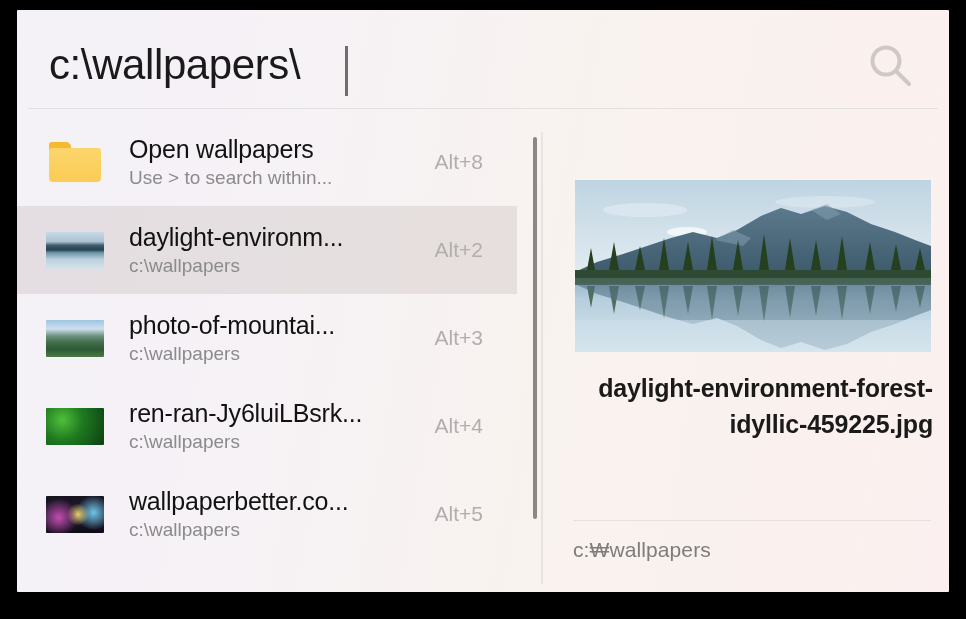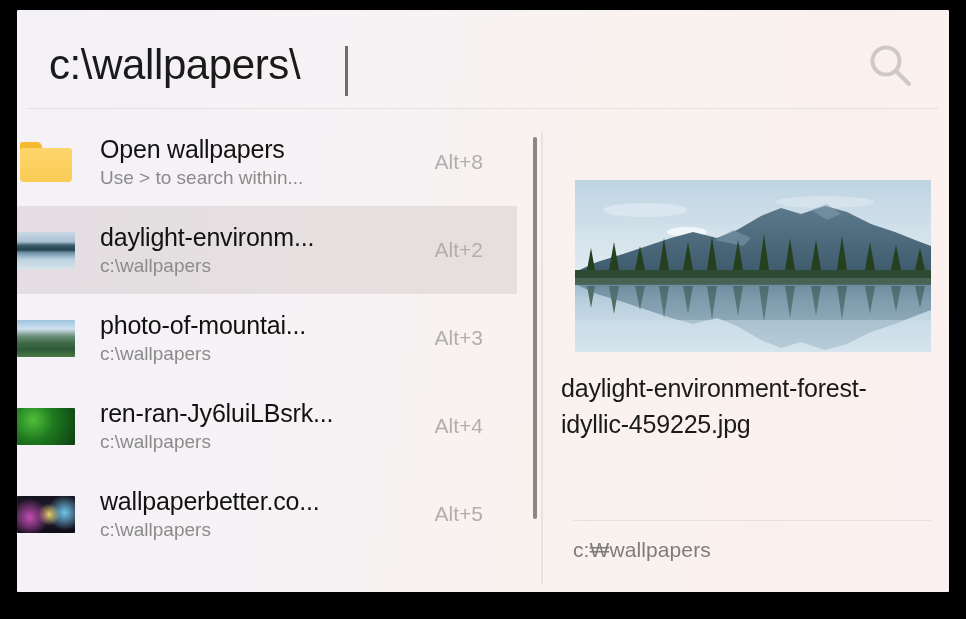--- a/index.html
+++ b/index.html
@@ -78,20 +78,21 @@
     top: 108px;
     width: 500px;
     height: 474px;
     overflow: hidden;
   }
   .result-row {
     position: relative;
     height: 88px;
     display: flex;
     align-items: center;
+    padding-left: 29px;
     box-sizing: border-box;
   }
   .result-row.selected {
     background: rgba(180,170,168,0.26);
   }
   .row-icon {
     width: 58px;
     height: 44px;
     flex: 0 0 58px;
     display: flex;
@@ -198,25 +199,26 @@
     height: 172px;
     overflow: hidden;
     background: #8aa6b8;
   }
   #preview-image svg { display: block; }
   #preview-filename {
     position: absolute;
     left: 16px;
     top: 252px;
     width: 372px;
-    text-align: left;
+    text-align: right;
     font-size: 25px;
     line-height: 36px;
     color: #1a1a1a;
     letter-spacing: -0.2px;
+    font-weight: bold;
   }
   #preview-divider {
     position: absolute;
     left: 28px;
     top: 402px;
     width: 358px;
     height: 1px;
     background: #e6e1df;
   }
   #preview-path {

